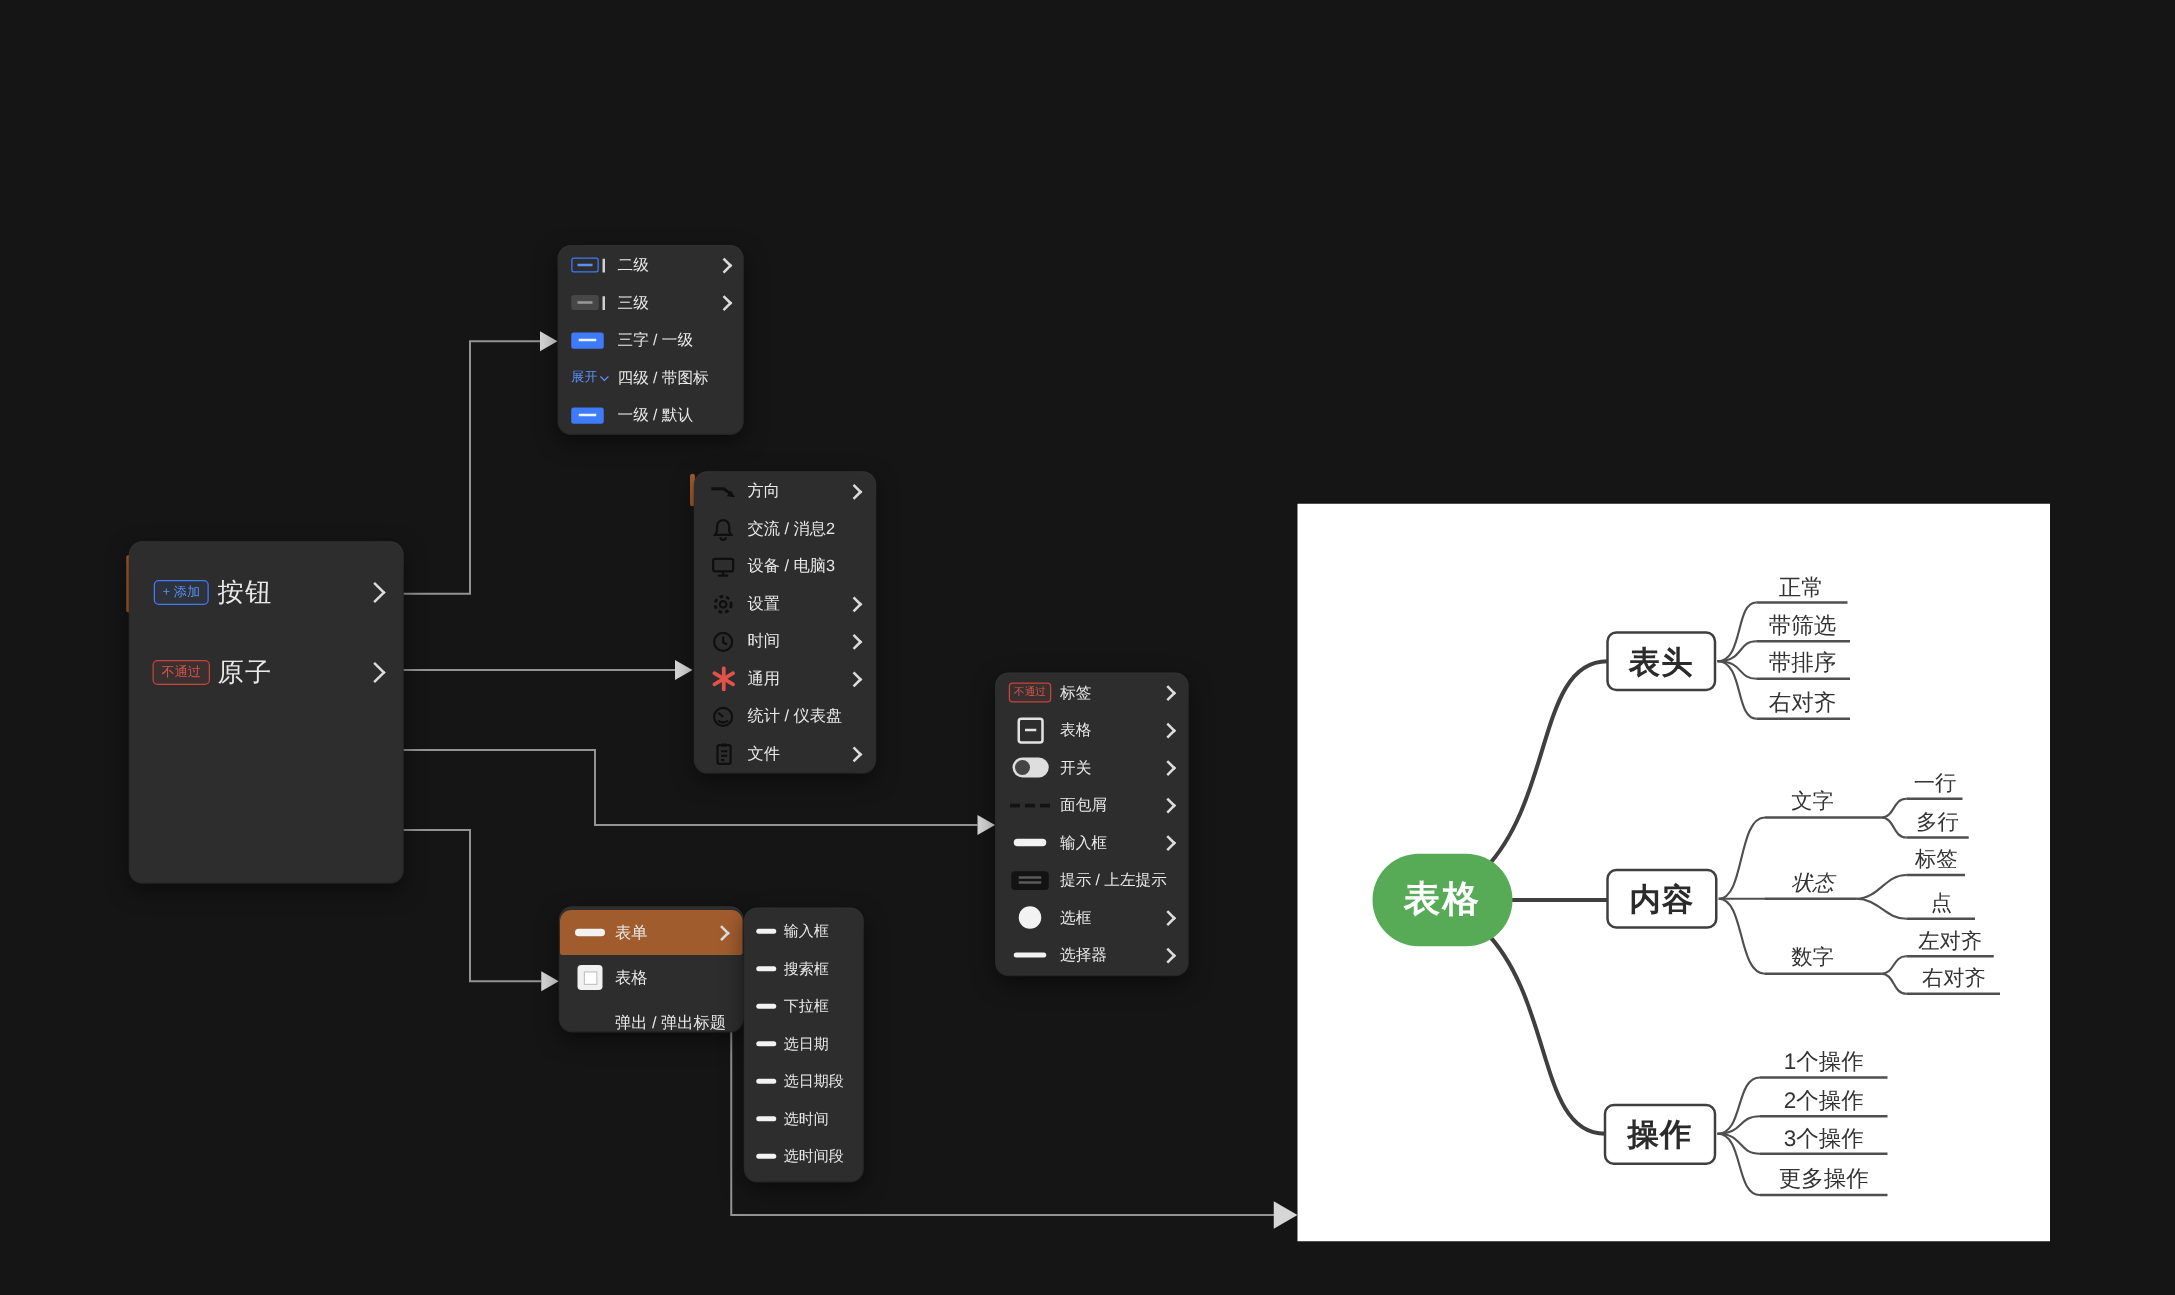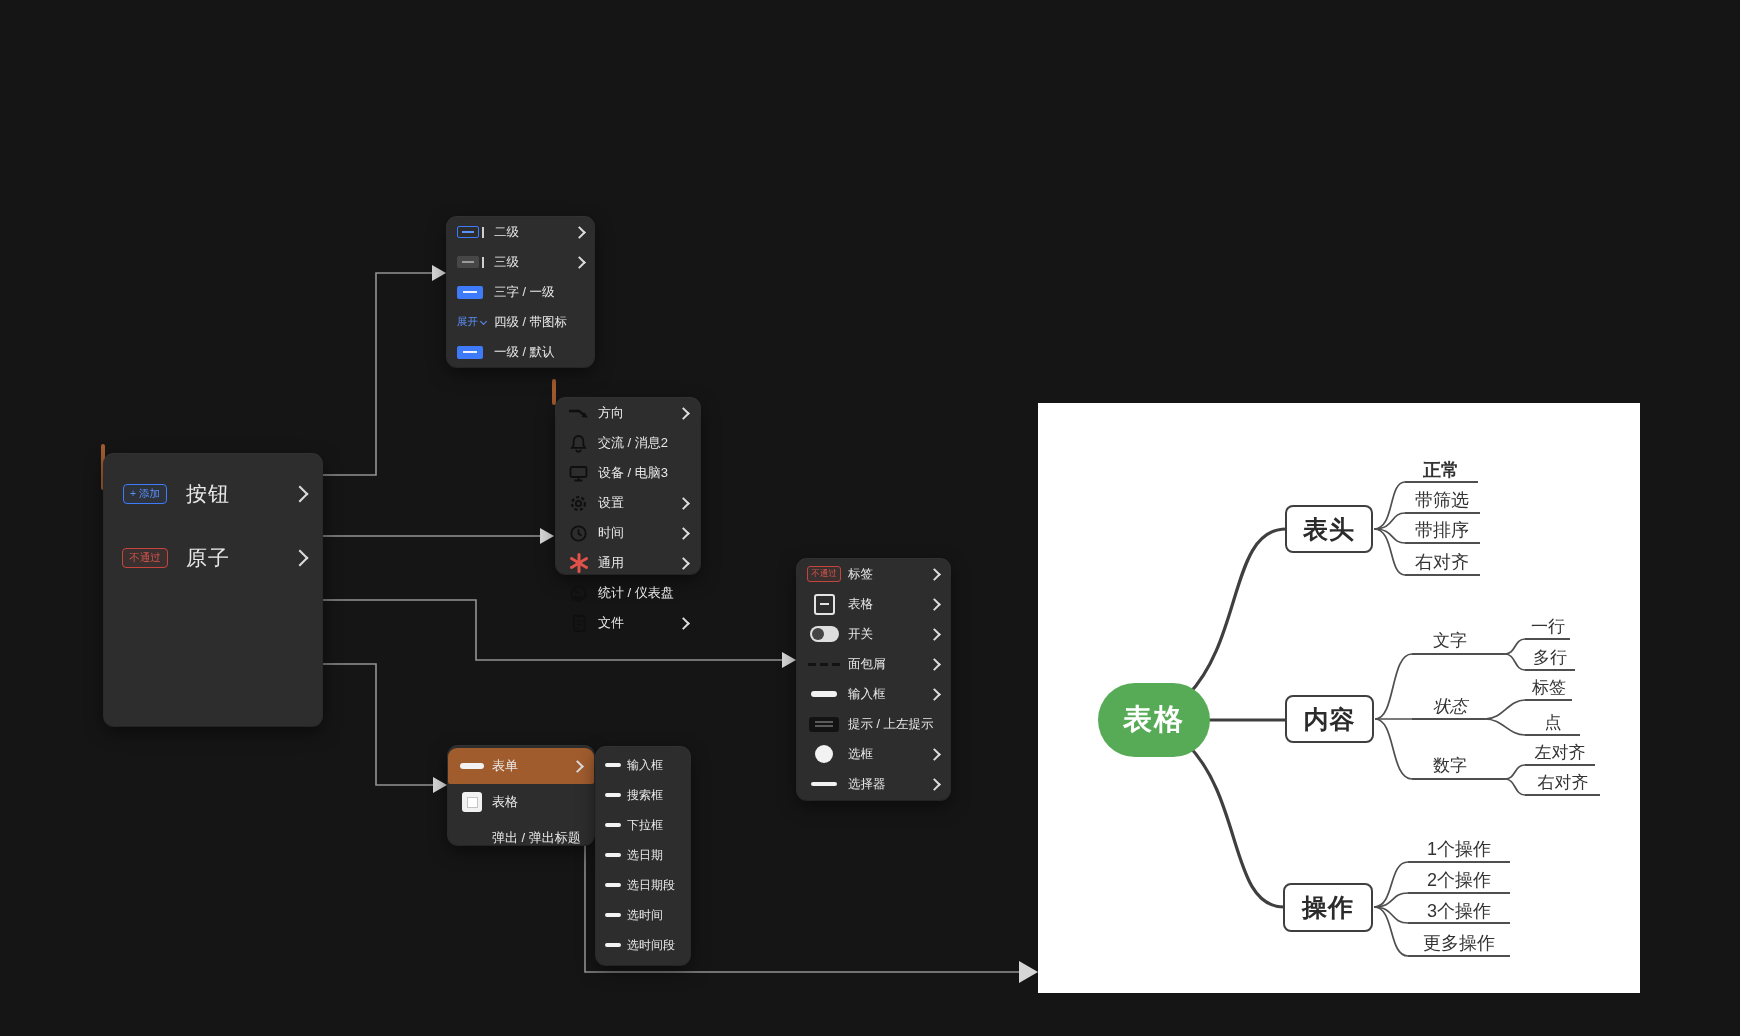--- a/index.html
+++ b/index.html
@@ -4,31 +4,31 @@
 <style>
   html,body{margin:0;padding:0;background:#151515;}
   .stage{position:relative;width:1740px;height:1036px;background:#151515;overflow:hidden;
          font-family:"Liberation Sans","DejaVu Sans",sans-serif;}
   .page-title{position:absolute;left:102px;top:74px;font-size:46px;font-weight:500;color:#fafafa;letter-spacing:2px;}
   svg.connectors{position:absolute;left:0;top:0;}
   .sliver{position:absolute;width:4px;border-radius:2px;background:#a15c2e;}
 
   
   .menu{position:absolute;background:#2d2d2d;border-radius:10px;box-sizing:border-box;
-        box-shadow:0 6px 18px rgba(0,0,0,.5),0 0 0 1px #383838;margin-top:20px;}
+        box-shadow:0 6px 18px rgba(0,0,0,.5),0 0 0 1px #383838;}
   .mrow{display:flex;align-items:center;box-sizing:border-box;}
   .mlabel{color:#e9e9e9;white-space:nowrap;flex:1 1 auto;}
   .micon{display:flex;align-items:center;justify-content:center;flex:none;}
   .chev{width:7px;height:7px;border-top:2px solid #dcdcdc;border-right:2px solid #dcdcdc;
         transform:rotate(45deg);flex:none;margin-left:6px;}
   .chev.big{width:10px;height:10px;border-width:2.6px;}
 
   
   .left-menu{left:104px;top:434px;width:218px;height:272px;padding-top:8px;}
-  .left-menu .mrow{height:64px;padding:0 16px 0 12px;gap:12px;}
+  .left-menu .mrow{height:64px;padding:0 16px 0 12px;}
   .left-menu .mlabel{font-size:21px;letter-spacing:1px;}
   .left-menu .micon{width:58px;}
 
   .badge{border-radius:4px;font-size:10.5px;padding:2px 6px;white-space:nowrap;}
   .badge.blue{color:#5b8ff9;border:1.5px solid #3e7bfa;background:rgba(62,123,250,.07);}
   .badge.red{color:#d4554c;border:1.5px solid #c5443c;background:rgba(212,85,76,.08);}
   .badge.small{font-size:8.5px;padding:1px 3px;border-width:1px;border-radius:3px;}
 
   .dash{background:#f2f2f2;border-radius:3px;}
   .dash.w34{width:34px;height:7px;} .dash.w26{width:26px;height:6px;}
@@ -44,21 +44,21 @@
   .tb.outline i{display:block;width:12px;height:2px;background:#5b8ff9;}
   .tb.darkbtn{width:22px;background:#474747;}
   .tb.darkbtn i{display:block;width:12px;height:2px;background:#9a9a9a;}
   .tb.solid{width:26px;height:13px;background:#3e7bfa;}
   .tb.solid i{display:block;width:14px;height:2.5px;background:rgba(255,255,255,.9);}
   .cbar{width:2px;height:11px;background:#cfcfcf;margin-left:3px;flex:none;}
   .expand{display:inline-flex;align-items:center;gap:3px;color:#5b8ff9;font-size:10.5px;white-space:nowrap;}
   .chev.down{width:4px;height:4px;border-color:#5b8ff9;transform:rotate(135deg);margin:0 0 2px 0;border-width:1.5px;}
 
   
-  .icon-menu{left:556px;top:378px;width:144px;height:176px;}
+  .icon-menu{left:556px;top:378px;width:144px;height:240px;}
   .icon-menu .mrow{height:30px;padding:0 12px;gap:9px;}
   .icon-menu .mlabel{font-size:13px;}
   .icon-menu .micon{width:21px;}
 
   
   .atom-menu{left:797px;top:539px;width:153px;height:241px;}
   .atom-menu .mrow{height:30px;padding:0 11px;gap:8px;}
   .atom-menu .mlabel{font-size:12.5px;}
   .atom-menu .micon{width:32px;}
   .sq-outline{width:17px;height:17px;border:2px solid #e3e3e3;border-radius:3px;display:flex;align-items:center;justify-content:center;}
@@ -449,21 +449,21 @@
           <path d="M370 520 H472"></path>
           <path d="M370 553 H472"></path>
       </g>
     </svg>
 
     <div class="mm-root" style="left:60px;top:280px;width:112px;height:74px;">表格</div>
     <div class="mm-node" style="left:247px;top:102px;width:88px;height:48px;">表头</div>
     <div class="mm-node" style="left:247px;top:292px;width:89px;height:48px;">内容</div>
     <div class="mm-node" style="left:245px;top:480px;width:90px;height:49px;">操作</div>
 
-    <span class="mm-leaf" style="left:403px;top:56px;font-weight:bold;">正常</span>
+    <span class="mm-leaf" style="left:403px;top:56px;">正常</span>
     <span class="mm-leaf" style="left:404px;top:86px;">带筛选</span>
     <span class="mm-leaf" style="left:404px;top:116px;">带排序</span>
     <span class="mm-leaf" style="left:404px;top:148px;">右对齐</span>
 
     <span class="mm-leaf sub" style="left:412px;top:227px;">文字</span>
     <span class="mm-leaf sub" style="left:412px;top:293px;font-style:italic;">状态</span>
     <span class="mm-leaf sub" style="left:412px;top:352px;">数字</span>
 
     <span class="mm-leaf sub" style="left:510px;top:213px;">一行</span>
     <span class="mm-leaf sub" style="left:512px;top:244px;">多行</span>

